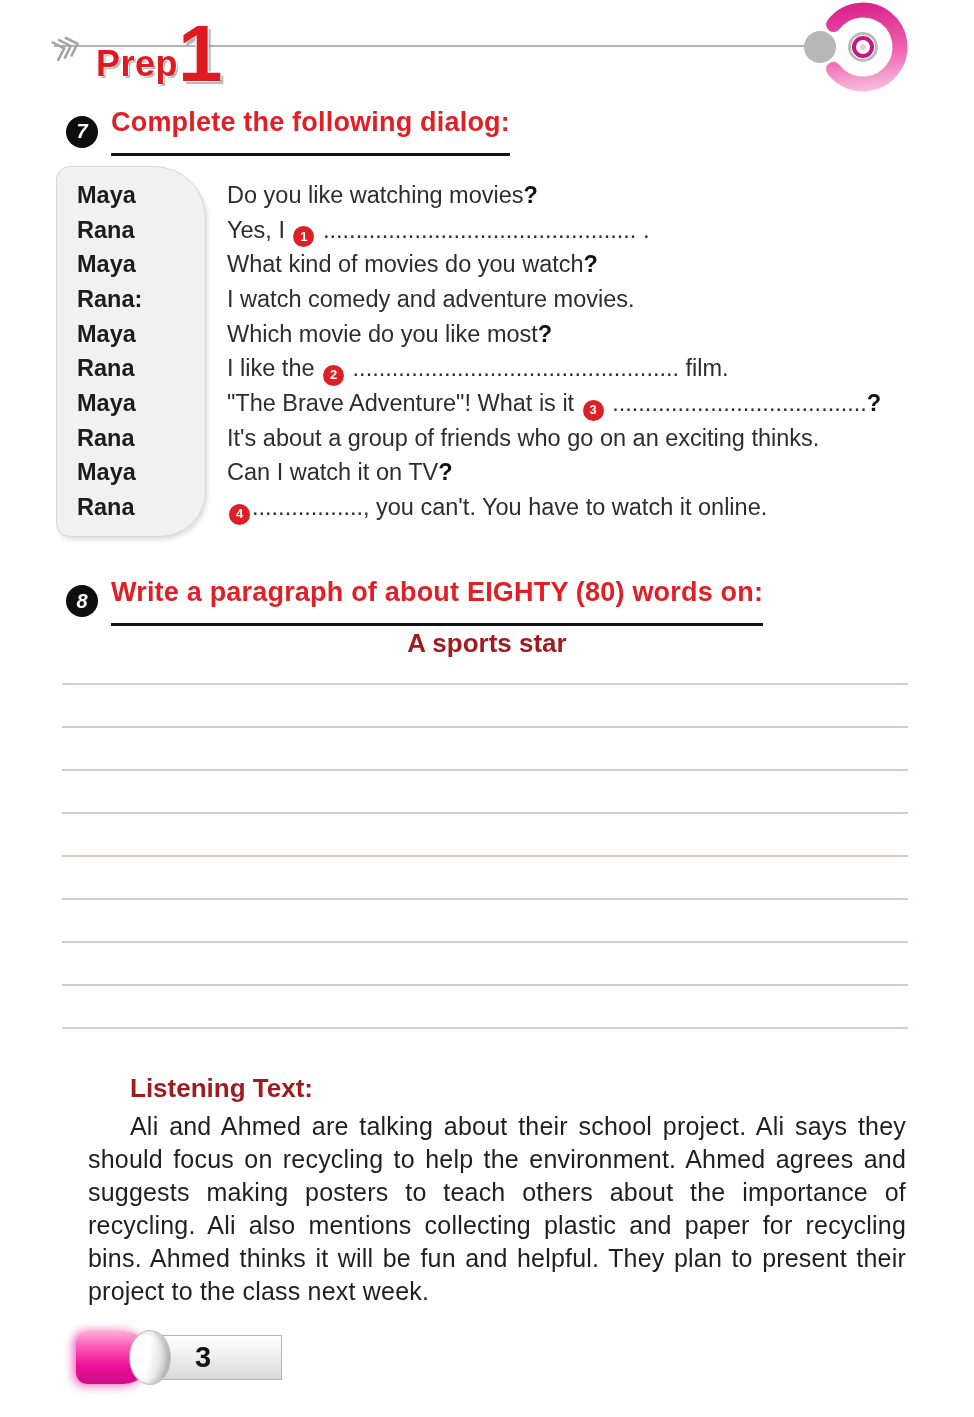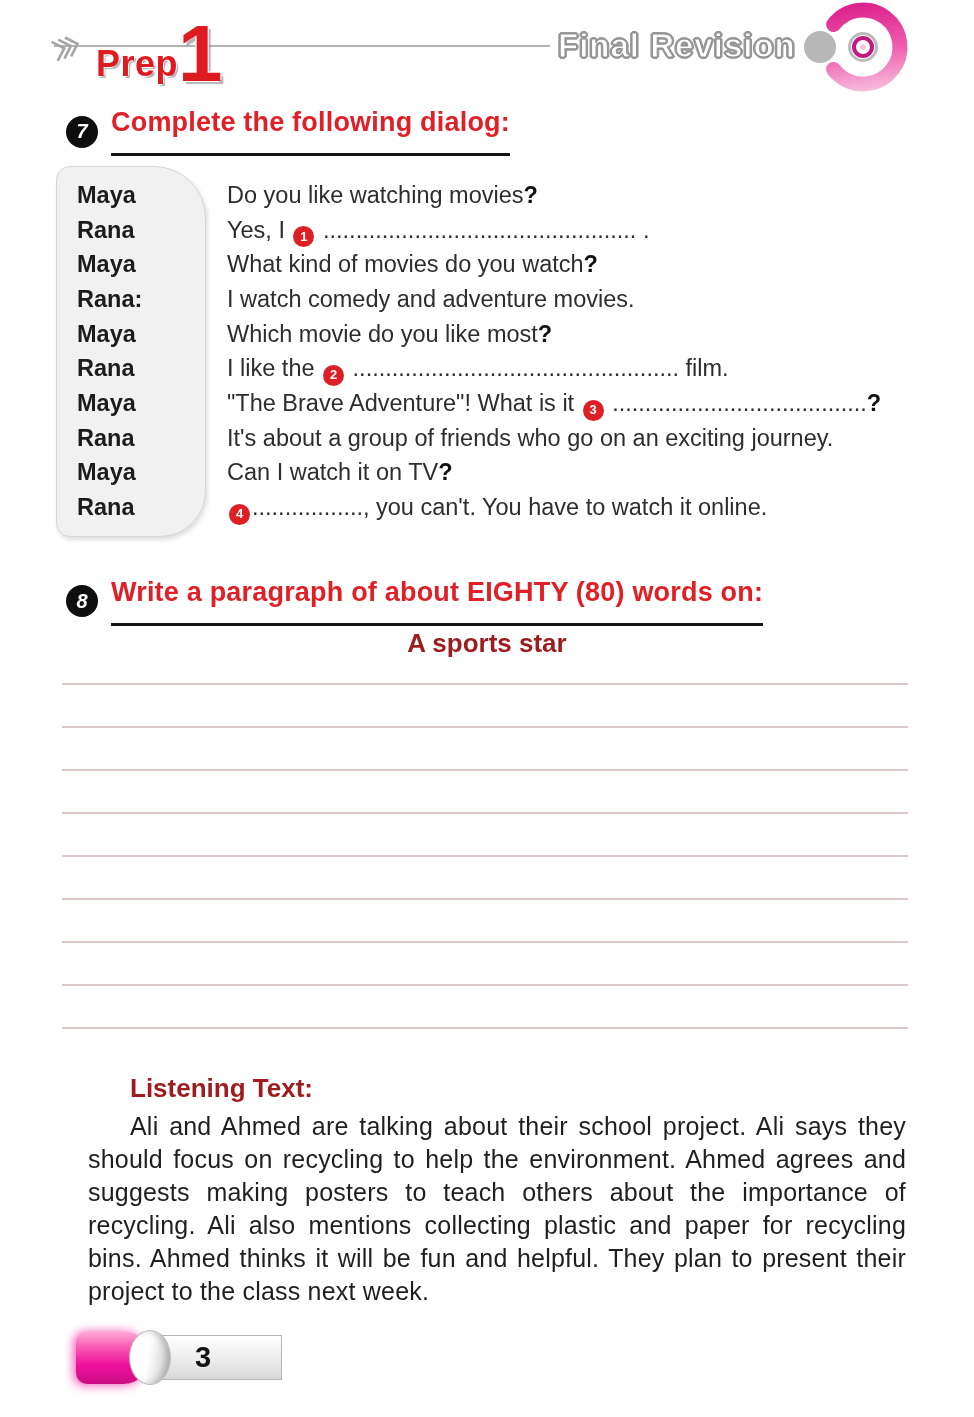--- a/index.html
+++ b/index.html
@@ -127,21 +127,20 @@
       <g stroke="#a5a5a5" stroke-width="2.6" fill="none" transform="rotate(-18 20 19)">
         <path d="M6 29 L16 19 L6 9"></path>
         <path d="M13 29 L23 19 L13 9"></path>
         <path d="M20 29 L30 19 L20 9"></path>
       </g>
     </svg>
     <div class="prep">
       <span class="prep-word">Prep</span>
       <span class="prep-one">1</span>
     </div>
-    <div class="banner">Final Revision</div>
     <svg class="brand-logo" width="181" height="140" viewBox="0 0 181 140">
       <defs>
         <linearGradient id="pinkgrad" x1="0%" y1="0%" x2="100%" y2="100%">
           <stop offset="0%" stop-color="#f7d2e7"></stop>
           <stop offset="45%" stop-color="#ef5fae"></stop>
           <stop offset="100%" stop-color="#d81687"></stop>
         </linearGradient>
       </defs>
       <circle cx="27" cy="47" r="16" fill="#b7b7b7"></circle>
       <circle cx="70" cy="47" r="37" fill="none" stroke="url(#pinkgrad)" stroke-width="15" stroke-dasharray="184 48.5" stroke-linecap="round" transform="rotate(217.5 70 47)"></circle>
@@ -183,21 +182,21 @@
       <div class="drow">
         <div class="dname">Rana</div>
         <div class="dtext"><span>I like the </span><span class="marker">2</span><span> .................................................. film.</span><span class="boldq"></span></div>
       </div>
       <div class="drow">
         <div class="dname">Maya</div>
         <div class="dtext"><span>"The Brave Adventure"! What is it </span><span class="marker">3</span><span> .......................................</span><span class="boldq">?</span></div>
       </div>
       <div class="drow">
         <div class="dname">Rana</div>
-        <div class="dtext justify"><span>It's about a group of friends who go on an exciting journey.</span><span></span><span class="boldq"></span></div>
+        <div class="dtext justify"><span>It's about a group of friends who go on an exciting thinks.</span><span></span><span class="boldq"></span></div>
       </div>
       <div class="drow">
         <div class="dname">Maya</div>
         <div class="dtext"><span>Can I watch it on TV</span><span></span><span class="boldq">?</span></div>
       </div>
       <div class="drow">
         <div class="dname">Rana</div>
         <div class="dtext"><span></span><span class="marker">4</span><span>................., you can't. You have to watch it online.</span><span class="boldq"></span></div>
       </div>
     </div>

